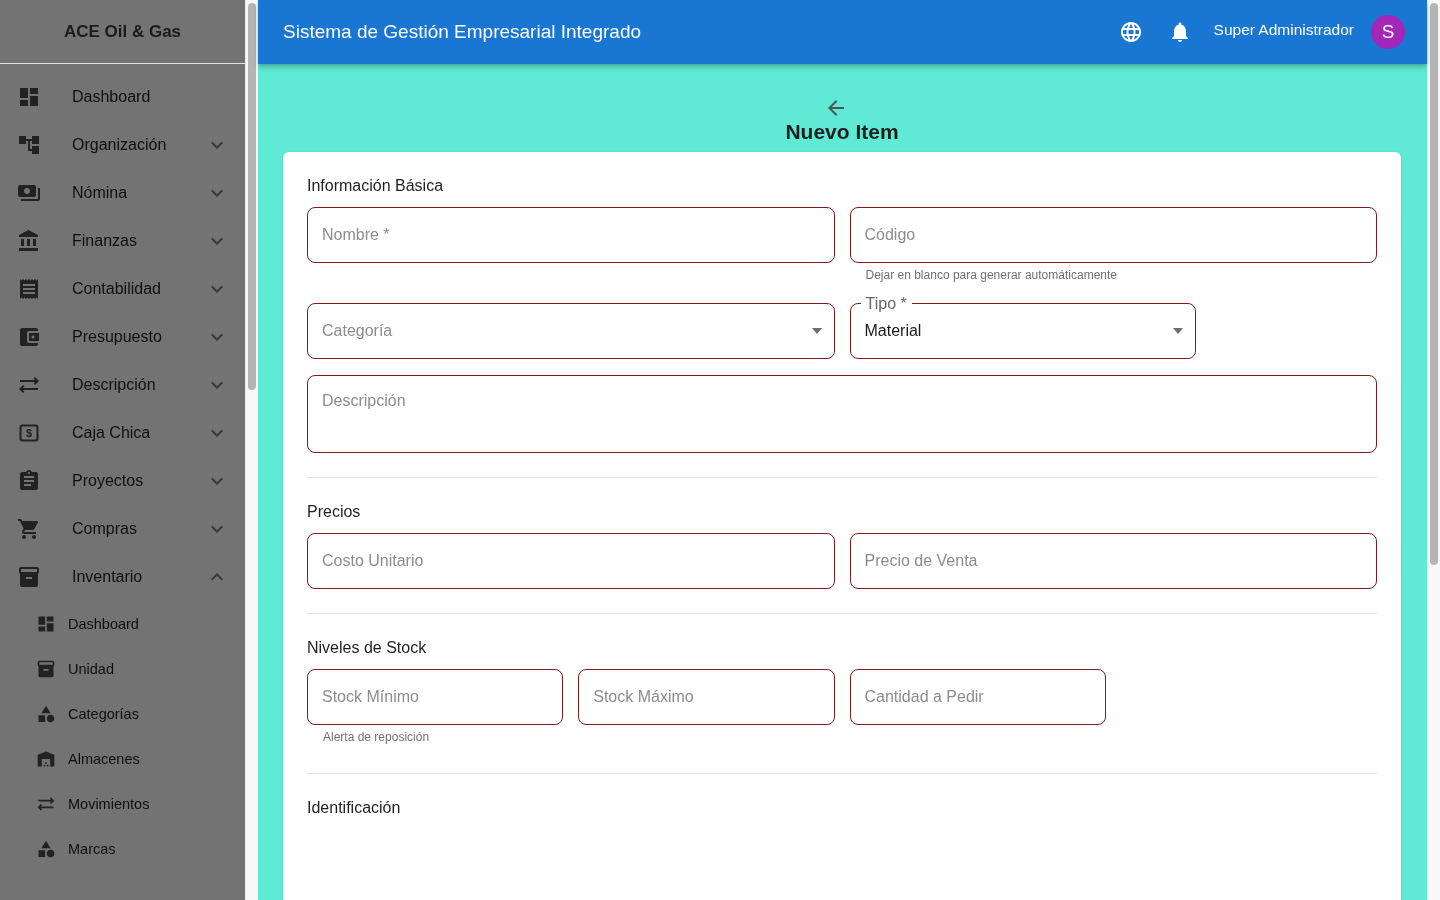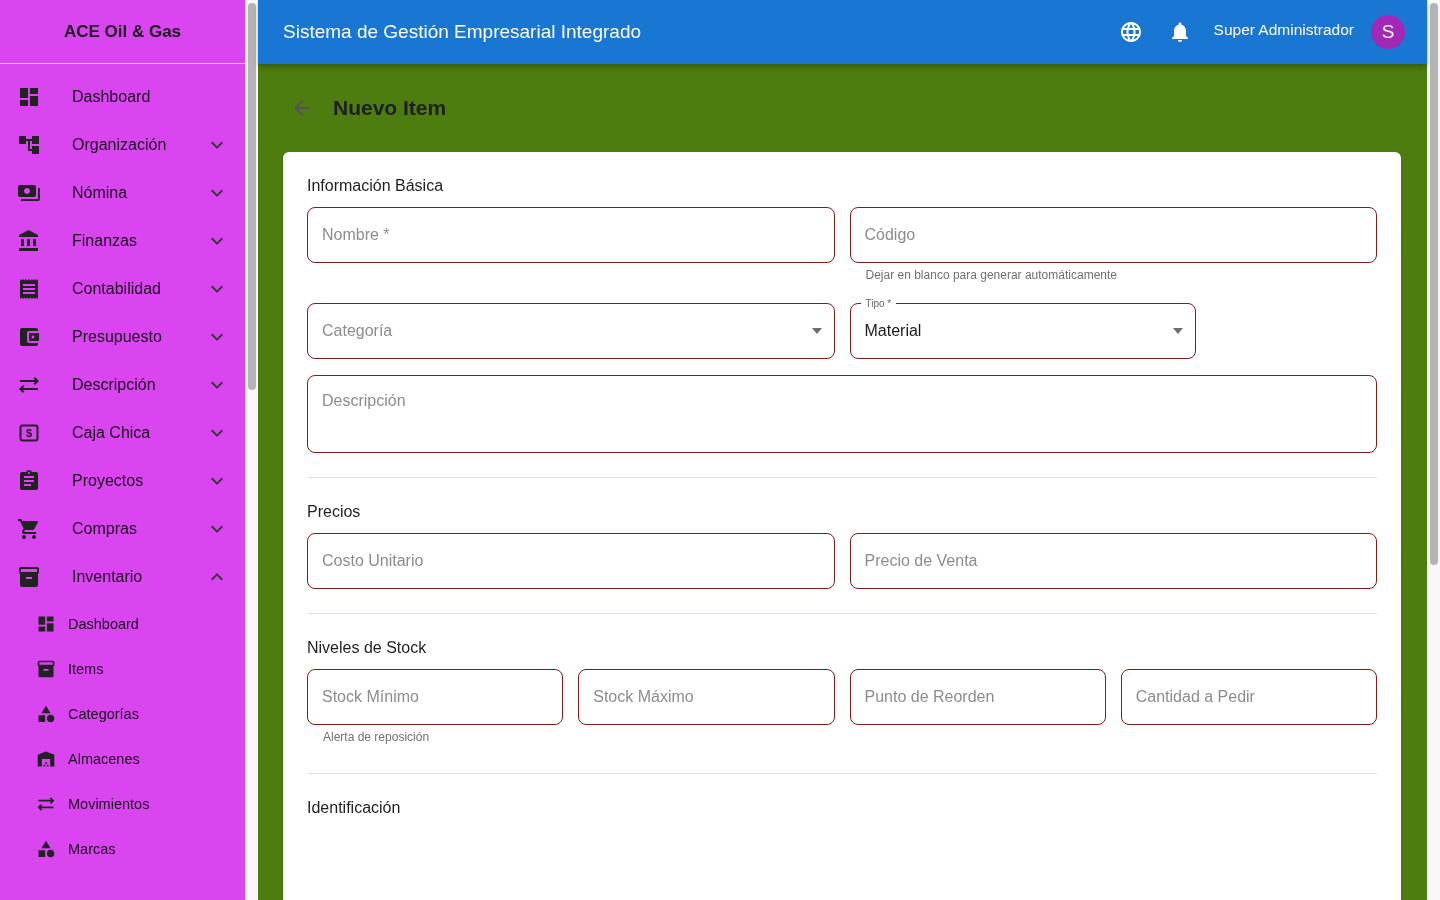--- a/index.html
+++ b/index.html
@@ -1,72 +1,72 @@
 <!DOCTYPE html>
 <html><head>
 <meta charset="utf-8">
 <style>
   * { box-sizing: border-box; margin: 0; padding: 0; }
   html, body { width: 1440px; height: 900px; overflow: hidden;
     font-family: "Liberation Sans", "DejaVu Sans", sans-serif; background: #f5f5f5; }
   .app { display: flex; width: 1440px; height: 900px; }
 
   
-  .sidebar { width: 245px; background: #d946ef; flex: none; overflow: hidden; }
+  .sidebar { width: 245px; background: #737373; flex: none; overflow: hidden; }
   .brand { height: 64px; display: flex; align-items: center; justify-content: center;
     font-size: 17px; font-weight: 700; color: #1b1b1b; border-bottom: 1px solid #e0e0e0; }
   .nav { padding-top: 9px; }
   .nav-item { height: 48px; display: flex; align-items: center; padding: 0 16px 0 17px; cursor: pointer; }
   .nav-item .mi { width: 24px; height: 24px; color: #222; flex: none; }
   .nav-item .lbl { margin-left: 31px; font-size: 16px; color: rgba(0,0,0,.87); flex: 1;
     white-space: nowrap; overflow: hidden; }
   .chev { width: 24px; height: 24px; color: #3a3a3a; flex: none; }
   .sub-item { height: 45px; display: flex; align-items: center; padding-left: 36px; cursor: pointer; }
   .sub-item .mi { width: 20px; height: 20px; color: #222; flex: none; }
   .sub-item .lbl { margin-left: 12px; font-size: 14.5px; color: rgba(0,0,0,.87); }
 
   
   .vscroll { width: 13px; flex: none; background: #f8f8f8; border-left: 1px solid #ececec; position: relative; }
   .vthumb { position: absolute; left: 2px; width: 8px; background: #b4b4b4; border-radius: 4px; }
   .sb-thumb { top: 3px; height: 387px; }
   .pg-thumb { top: 3px; height: 562px; }
 
   
-  .main { flex: 1; min-width: 0; display: flex; flex-direction: column; background: #4d7c0f; }
+  .main { flex: 1; min-width: 0; display: flex; flex-direction: column; background: #5eead4; }
   .appbar { height: 64px; flex: none; background: #1976d2; color: #fff; display: flex;
     align-items: center; padding: 0 22px 0 25px; position: relative; z-index: 3;
     box-shadow: 0 2px 4px -1px rgba(0,0,0,.2), 0 4px 5px 0 rgba(0,0,0,.14); }
   .appbar-title { font-size: 19px; font-weight: 400; flex: 1; }
   .bar-icon { width: 24px; height: 24px; color: #fff; cursor: pointer; }
   .globe { margin-right: 25px; }
   .bell { margin-right: 12px; }
   .user-name { font-size: 15.5px; margin: 0 17px 4px 10px; }
   .avatar { width: 34px; height: 34px; border-radius: 50%; background: #a428b8; color: #fff;
     display: flex; align-items: center; justify-content: center; font-size: 19px; cursor: pointer; }
 
   .content { flex: 1; padding: 32px 26px 0 25px; overflow: hidden; }
-  .page-head { display: flex; align-items: center; margin-bottom: 32px; height: 24px; }
+  .page-head { display: flex; align-items: center; margin-bottom: 32px; height: 24px; flex-direction: column; }
   .back-btn { width: 24px; height: 24px; color: #545454; margin: 0 19px 0 7px; cursor: pointer; flex: none; }
   .page-title { font-size: 21px; font-weight: 700; color: #1e1e1e; line-height: 24px; }
 
   .card { background: #fff; border-radius: 6px; padding: 24px; height: 960px;
     box-shadow: 0 2px 1px -1px rgba(0,0,0,.2), 0 1px 1px rgba(0,0,0,.14), 0 1px 3px rgba(0,0,0,.12); }
   .sec-title { font-size: 16px; font-weight: 500; color: #1f1f1f; line-height: 19px; margin-bottom: 12px; }
   .row { display: flex; gap: 15px; margin-bottom: 16px; align-items: flex-start; }
   .row.mb-lg { margin-bottom: 21px; }
   .col-half { width: calc(50% - 7.5px); flex: none; }
   .col-third { width: calc(33.333% - 10px); flex: none; }
   .col-quarter { width: calc(25% - 11.25px); flex: none; }
 
   .field { position: relative; height: 56px; border: 1px solid #7f1d1d; border-radius: 8px; background: #fff; }
   .field input { width: 100%; height: 100%; border: none; outline: none; background: transparent;
     padding: 0 14px; font-size: 16px; color: #212121; font-family: inherit; }
   .field input::placeholder { color: #8c8c8c; opacity: 1; }
   .flabel { position: absolute; top: -7px; left: 10px; background: #fff; padding: 0 5px;
-    font-size: 10px; line-height: 14px; color: #666; white-space: nowrap; }
+    font-size: 16px; line-height: 14px; color: #666; white-space: nowrap; }
   .select { cursor: pointer; }
   .select .value { line-height: 54px; padding: 0 30px 0 14px; font-size: 16px; color: #1a1a1a;
     white-space: nowrap; overflow: hidden; }
   .select .value.ph { color: #8c8c8c; }
   .arrow { position: absolute; right: 12px; top: 50%; margin-top: -3px; width: 0; height: 0;
     border-left: 5px solid transparent; border-right: 5px solid transparent; border-top: 6px solid #6e6e6e; }
   .ta-field { height: 78px; }
   .ta-field textarea { width: 100%; height: 100%; resize: none; border: none; outline: none;
     background: transparent; padding: 16px 14px; font-size: 16px; color: #212121; font-family: inherit; }
   .ta-field textarea::placeholder { color: #8c8c8c; opacity: 1; }
@@ -195,21 +195,21 @@
       <div class="sub-item">
         <svg class="mi" viewBox="0 0 24 24" fill="currentColor">
             <path d="M3 13h8V3H3v10zm0 8h8v-6H3v6zm10 0h8V11h-8v10zm0-18v6h8V3h-8z"></path>
           </svg>
         <span class="lbl">Dashboard</span>
       </div>
       <div class="sub-item">
         <svg class="mi" viewBox="0 0 24 24" fill="currentColor">
             <path d="M20 2H4c-1 0-2 .9-2 2v3.01c0 .72.43 1.34 1 1.69V20c0 1.1 1.1 2 2 2h14c.9 0 2-.9 2-2V8.7c.57-.35 1-.97 1-1.69V4c0-1.1-1-2-2-2zm-5 12H9v-2h6v2zm5-7H4V4h16v3z"></path>
           </svg>
-        <span class="lbl">Items</span>
+        <span class="lbl">Unidad</span>
       </div>
       <div class="sub-item">
         <svg class="mi" viewBox="0 0 24 24" fill="currentColor">
             <path d="M12 2l-5.5 9h11L12 2zm5.5 11c-2.49 0-4.5 2.01-4.5 4.5s2.01 4.5 4.5 4.5 4.5-2.01 4.5-4.5-2.01-4.5-4.5-4.5zM3 21.5h8v-8H3v8z"></path>
           </svg>
         <span class="lbl">Categorías</span>
       </div>
       <div class="sub-item">
         <svg class="mi" viewBox="0 0 24 24" fill="currentColor">
             <path d="M22 21V7L12 3 2 7v14h5v-9h10v9h5zm-11-2H9v2h2v-2zm2-3h-2v2h2v-2zm2 3h-2v2h2v-2z"></path>
@@ -325,25 +325,20 @@
             </div>
             <div class="helper">Alerta de reposición</div>
           </div>
           <div class="col-quarter">
             <div class="field">
               <input type="text" placeholder="Stock Máximo" style="">
             </div>
           </div>
           <div class="col-quarter">
             <div class="field">
-              <input type="text" placeholder="Punto de Reorden" style="">
-            </div>
-          </div>
-          <div class="col-quarter">
-            <div class="field">
               <input type="text" placeholder="Cantidad a Pedir" style="">
             </div>
           </div>
         </div>
 
         <div class="divider tall"></div>
 
         <div class="sec-title">Identificación</div>
 
       </div>

